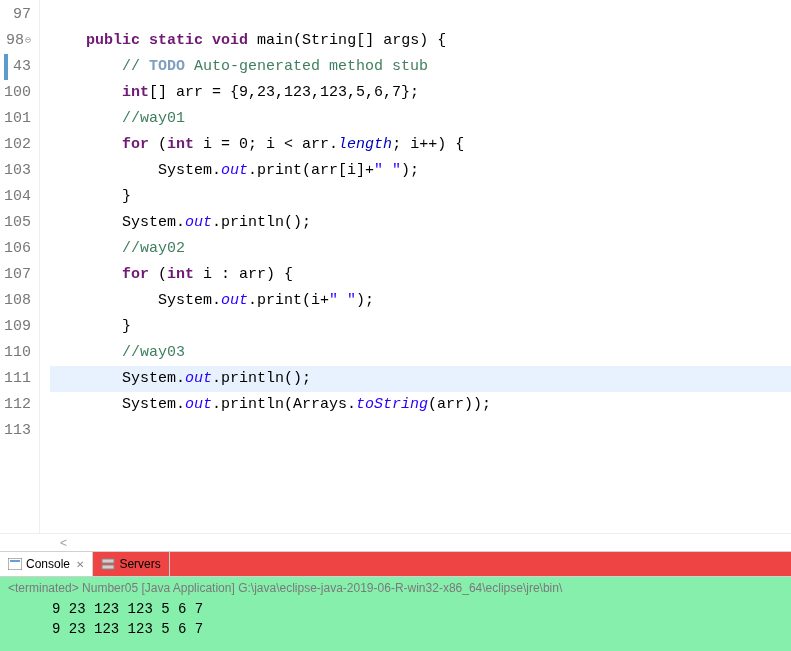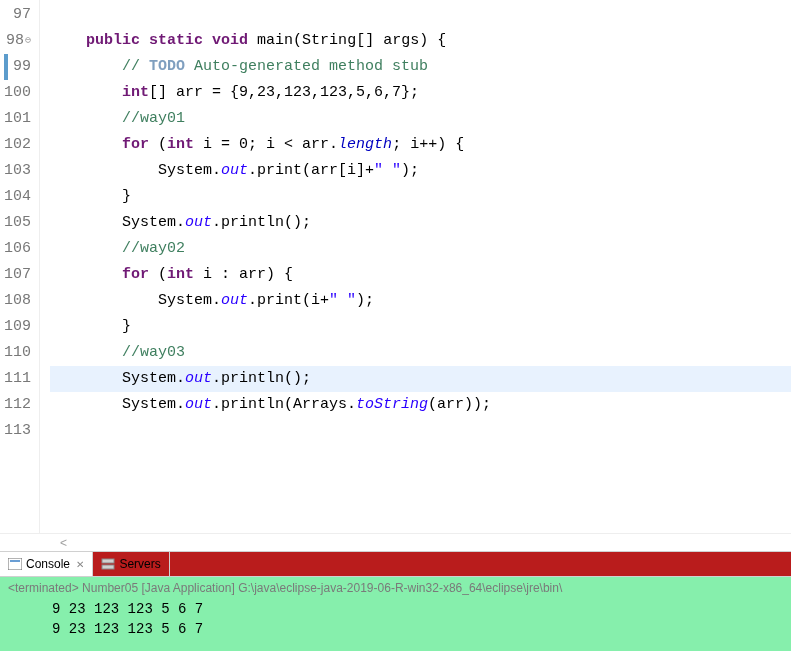--- a/index.html
+++ b/index.html
@@ -77,21 +77,21 @@
   padding-left: 60px;
 }
 .scroll-stub span {
   color: #a0a0a0;
   font-size: 12px;
   font-family: sans-serif;
 }
 .tabs-bar {
   display: flex;
   align-items: flex-end;
-  background: #b91c1c;
+  background: #ef4444;
   border-top: 1px solid #d0d0d0;
   border-bottom: 1px solid #d0d0d0;
   height: 26px;
   font-family: 'Segoe UI', Tahoma, sans-serif;
   font-size: 12px;
 }
 .tab {
   display: flex;
   align-items: center;
   padding: 0 8px;
@@ -139,21 +139,21 @@
   <div class="gutter" id="gutter">
       <div class="ln">
         <span>97</span>
       </div>
       <div class="ln">
         <span>98</span>
         <span class="annot">⊖</span>
       </div>
       <div class="ln">
         <div class="marker blue"></div>
-        <span>99</span>
+        <span>43</span>
       </div>
       <div class="ln">
         <span>100</span>
       </div>
       <div class="ln">
         <span>101</span>
       </div>
       <div class="ln">
         <span>102</span>
       </div>

